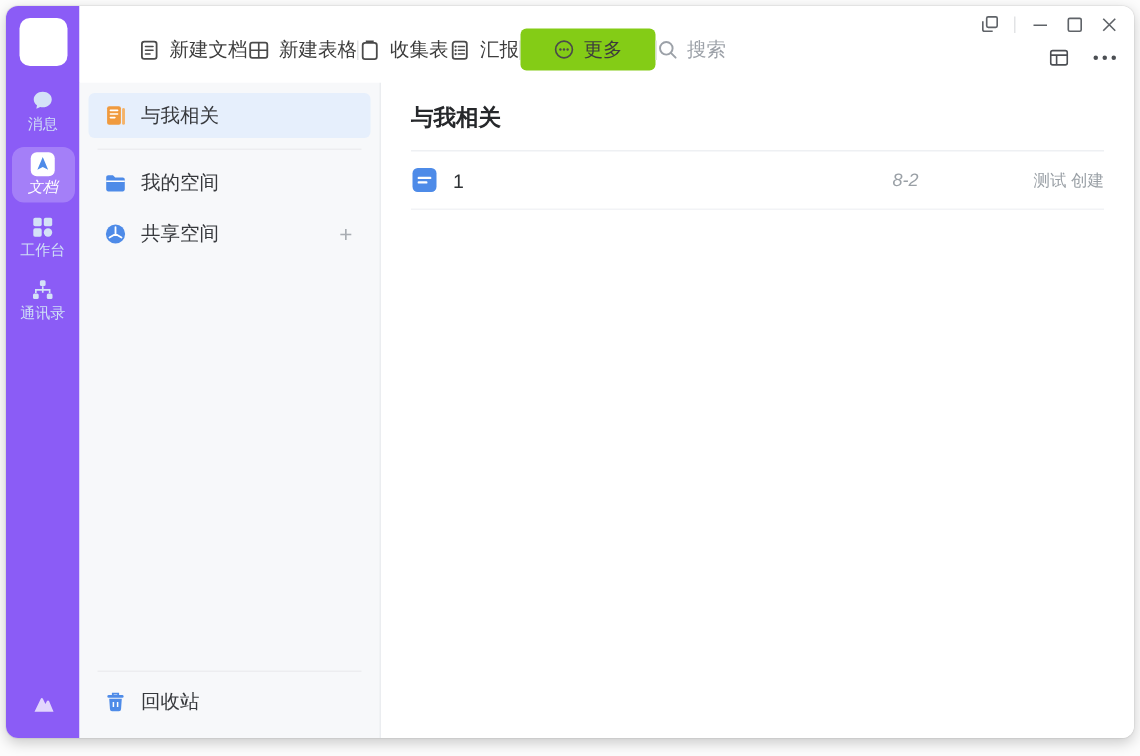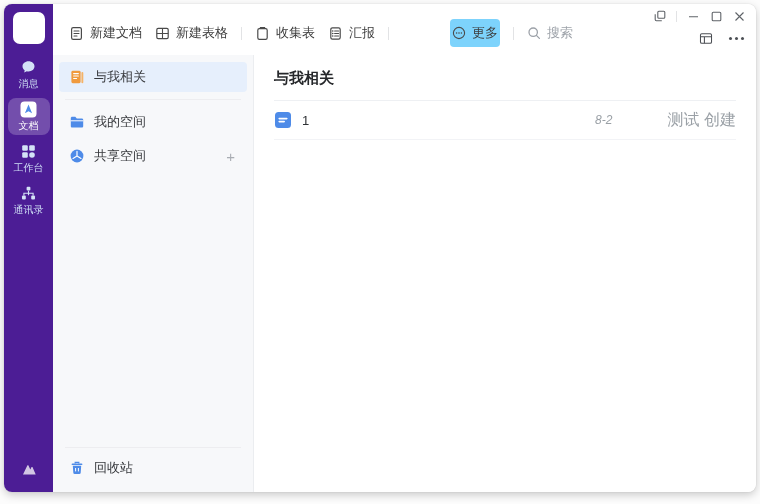--- a/index.html
+++ b/index.html
@@ -2,35 +2,35 @@
 <html><head>
 <meta charset="utf-8">
 <style>
   html,body{margin:0;padding:0;}
   body{font-family:"Liberation Sans","DejaVu Sans",sans-serif;background:#fdfdfd;}
   .stage{position:relative;width:760px;height:504px;overflow:hidden;background:#fcfcfc;}
   .window{position:absolute;left:4px;top:4px;width:752px;height:488px;background:#fff;
     border-radius:8px;box-shadow:0 3px 9px rgba(0,0,0,.20),0 0 1px rgba(0,0,0,.25);
     display:flex;overflow:hidden;}
   
-  .rail{width:49px;background:#4c1d95;display:flex;flex-direction:column;align-items:center;flex-shrink:0;}
+  .rail{width:49px;background:#8b5cf6;display:flex;flex-direction:column;align-items:center;flex-shrink:0;}
   .rail-logo{width:32px;height:32px;background:#fff;border-radius:7px;margin-top:8px;flex-shrink:0;}
   .rail-items{display:flex;flex-direction:column;align-items:center;margin-top:12px;gap:5px;}
   .rail-item{width:42px;display:flex;flex-direction:column;align-items:center;padding:3px 0 4px;border-radius:8px;cursor:pointer;}
   .rail-item .ric{height:17px;display:flex;align-items:center;justify-content:center;}
   .rail-item .rlb{font-size:10px;color:#cfdff6;margin-top:2px;line-height:11px;white-space:nowrap;}
-  .rail-item.sel{background:rgba(255,255,255,.22);}
+  .rail-item.sel{background:rgba(255,255,255,.22);font-style:italic;}
   .rail-item.sel .rlb{color:#ffffff;}
   .rail-bottom{margin-top:auto;margin-bottom:14px;}
   
   .right{flex:1;display:flex;flex-direction:column;min-width:0;}
   .topbar{height:51px;position:relative;background:#fff;flex-shrink:0;}
-  .toolbar{position:absolute;left:16px;top:15px;display:flex;align-items:center;gap:13px;}
+  .toolbar{position:absolute;left:39px;top:15px;display:flex;align-items:center;gap:0;}
   .tbtn{display:flex;align-items:center;gap:6px;font-size:13px;color:#3d3d3d;cursor:pointer;white-space:nowrap;}
-  .tbtn.pill{background:#7dd3fc;border-radius:4px;padding:5px 2px;margin-left:48px;}
+  .tbtn.pill{background:#84cc16;border-radius:4px;padding:5px 22px;}
   .vsep{width:1px;height:13px;background:#e2e3e5;}
   .searchbox{display:flex;align-items:center;gap:6px;font-size:13px;color:#9ca1a8;cursor:text;}
   .winctl{position:absolute;top:5px;right:10px;display:flex;align-items:center;gap:9px;color:#5f6368;}
   .winctl .vsep{height:11px;}
   .ctl{width:14px;height:14px;display:flex;align-items:center;justify-content:center;cursor:pointer;}
   .ctl2{position:absolute;top:27px;right:12px;display:flex;align-items:center;gap:16px;color:#4c4f54;}
   .dots{display:flex;gap:3px;align-items:center;}
   .dots i{width:3px;height:3px;border-radius:50%;background:#4c4f54;display:block;}
   
   .bodyrow{flex:1;display:flex;min-height:0;}
@@ -41,21 +41,21 @@
   .plus{color:#a9adb3;font-size:15px;line-height:15px;cursor:pointer;padding:0 2px;}
   .sdiv{height:1px;background:#ededf0;margin:5px 12px;}
   .spacer{flex:1;}
   .sidebar .bottomblock{margin-bottom:7px;}
   
   .main{flex:1;background:#fff;padding:0 20px;min-width:0;}
   .mtitle{font-size:15px;font-weight:bold;color:#26282b;padding:14px 0 12px;border-bottom:1px solid #eef0f3;}
   .mrow{display:grid;grid-template-columns:18px 283px 1fr auto;column-gap:10px;align-items:center;height:38px;border-bottom:1px solid #f2f3f6;cursor:pointer;}
   .mrow .rtitle{font-size:13px;color:#2f3235;}
   .mrow .rdate{font-size:12px;color:#9aa0a6;font-style:italic;}
-  .mrow .rcreator{font-size:16px;color:#9aa0a6;text-align:right;}
+  .mrow .rcreator{font-size:11px;color:#9aa0a6;text-align:right;}
   svg{display:block;}
 </style>
 </head>
 <body>
 
 <div class="stage">
   <div class="window">
 
     <div class="rail">
       <div class="rail-logo"></div>

